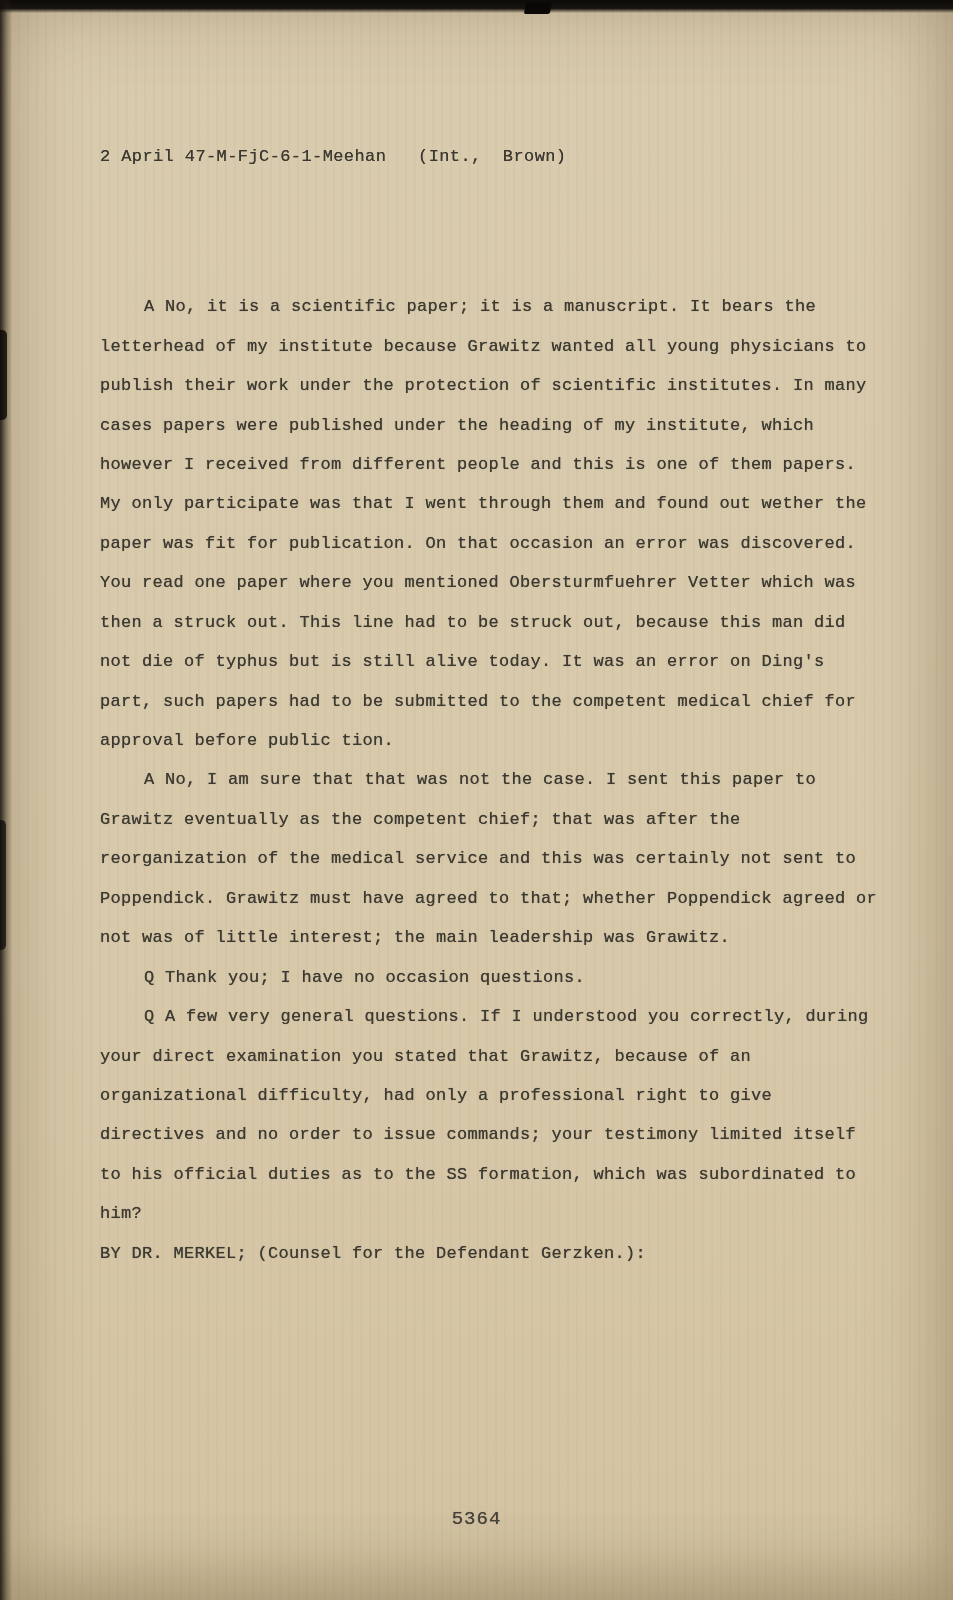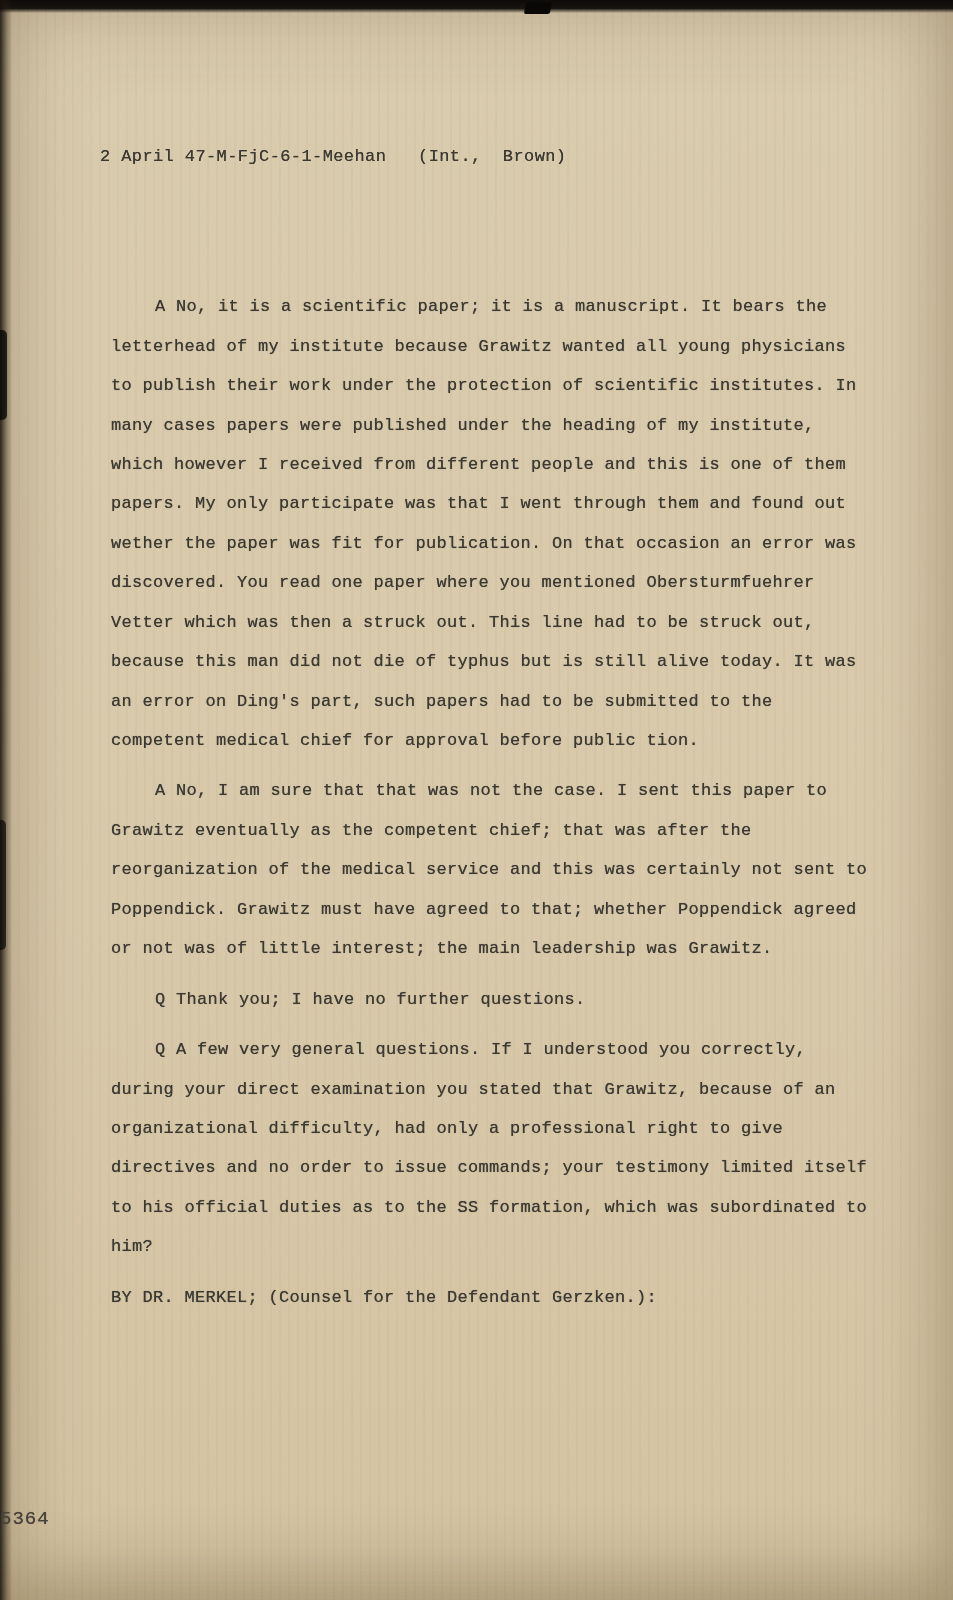--- a/index.html
+++ b/index.html
@@ -72,29 +72,30 @@
     white-space: pre-wrap;
   }
   .body-block {
     margin-top: 52px;
     font-size: 17px;
     line-height: 2.32;
     letter-spacing: 0.3px;
     text-shadow: 0 0 0.7px rgba(60, 57, 49, 0.85);
   }
   .para {
-    margin: 11px;
+    margin: 0;
   }
   .para.indent {
     text-indent: 44px;
   }
   .page-number {
     position: absolute;
     left: 0; right: 0;
     top: 1508px;
+    text-align: center;
     font-size: 19px;
     letter-spacing: 1px;
     color: #46423a;
     text-shadow: 0 0 0.7px rgba(70, 66, 58, 0.9);
   }
 </style>
 </head>
 <body>
 
 <div class="page">
@@ -107,21 +108,21 @@
 
   <div class="content">
 
     <div class="header-block">
       <div>2 April 47-M-FjC-6-1-Meehan   (Int.,  Brown)</div>
     </div>
 
     <div class="body-block">
       <p class="para indent">A  No, it is a scientific paper; it is a manuscript.  It bears the letterhead of my institute because Grawitz wanted all young physicians to publish their work under the protection of scientific institutes.  In many cases papers were published under the heading of my institute, which however I received from different people and this is one of them papers.  My only participate was that I went through them and found out wether the paper was fit for publication.  On that occasion an error was discovered.  You read one paper where you mentioned Obersturmfuehrer Vetter which was then a struck out.  This line had to be struck out, because this man did not die of typhus but is still alive today.  It was an error on Ding's part, such papers had to be submitted to the competent medical chief for approval before public tion.</p>
       <p class="para indent">A  No, I am sure that that was not the case.  I sent this paper to Grawitz eventually as the competent chief; that was after the reorganization of the medical service and this was certainly not sent to Poppendick.  Grawitz must have agreed to that; whether Poppendick agreed or not was of little interest; the main leadership was Grawitz.</p>
-      <p class="para indent">Q  Thank you; I have no further questions.</p>
+      <p class="para indent">Q  Thank you; I have no occasion questions.</p>
       <p class="para indent">Q  A few very general questions.  If I understood you correctly, during your direct examination you stated that Grawitz, because of an organizational difficulty, had only a professional right to give directives and no order to issue commands; your testimony limited itself to his official duties as to the SS formation, which was subordinated to him?</p>
       <p class="para">BY DR. MERKEL; (Counsel for the Defendant Gerzken.):</p>
     </div>
 
   </div>
 
   <div class="page-number">5364</div>
 
 </div>
 

